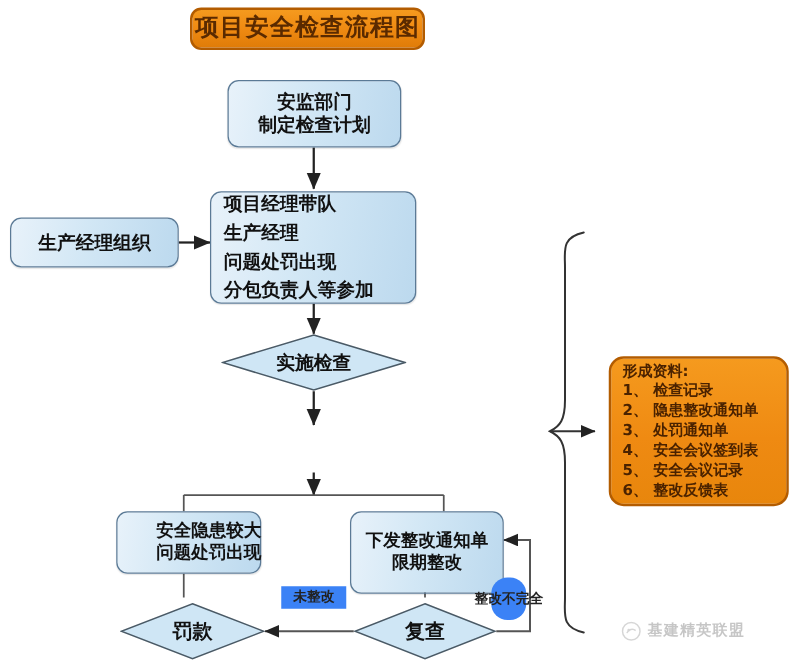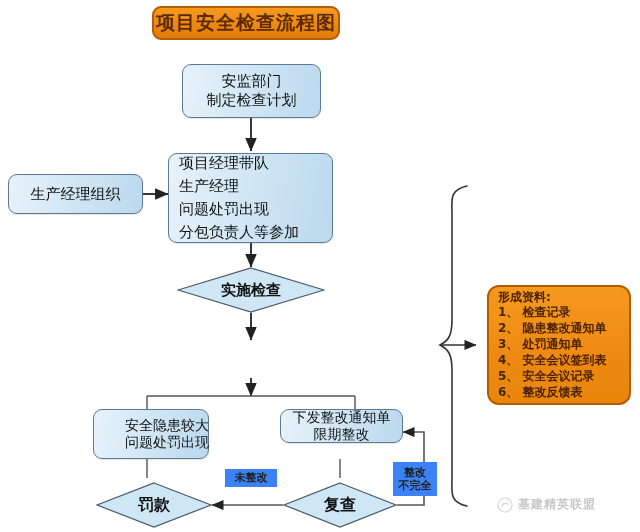--- a/index.html
+++ b/index.html
@@ -36,21 +36,21 @@
     line-height: 1.25;
     z-index: 3;
   }
 
   
   .proc {
     border: 1px solid #5b7a96;
     border-radius: 9px;
     background: linear-gradient(100deg, #e8f2fa 0%, #d2e7f5 45%, #bcd9ee 100%);
     box-shadow: 0 1px 1px rgba(0,0,0,0.10);
-    font-weight: normal;
+    font-weight: bold;
   }
   .proc .ln {
     white-space: nowrap;
   }
   .proc.left-text {
     align-items: flex-start;
     text-align: left;
     padding-left: 10px;
     justify-content: space-between;
   }
@@ -198,21 +198,21 @@
     </svg>
     <span class="dlabel">实施检查</span>
   </div>
 
 
   <div class="node proc" style="left:93px; top:409px; width:116px; height:50px; font-size:14px;padding-left:32px;">
     <span class="ln">安全隐患较大</span>
     <span class="ln">问题处罚出现</span>
   </div>
 
-  <div class="node proc" style="left:280px; top:409px; width:123px; height:34px; font-size:14px;">
+  <div class="node proc" style="left:280px; top:409px; width:123px; height:66px; font-size:14px;">
     <span class="ln">下发整改通知单</span>
     <span class="ln">限期整改</span>
   </div>
 
   <div class="node decision" style="left:96px; top:482px; width:116px; height:46px; font-size:16px;">
     <svg class="dshape" viewBox="0 0 116 46" preserveAspectRatio="none">
       <polygon points="58,1 115,23 58,45 1,23" fill="#cfe6f5" stroke="#4a5a66" stroke-width="1.2"></polygon>
     </svg>
     <span class="dlabel">罚款</span>
   </div>
@@ -221,21 +221,21 @@
     <svg class="dshape" viewBox="0 0 114 46" preserveAspectRatio="none">
       <polygon points="57,1 113,23 57,45 1,23" fill="#cfe6f5" stroke="#4a5a66" stroke-width="1.2"></polygon>
     </svg>
     <span class="dlabel">复查</span>
   </div>
 
   <div class="elabel" style="left:225px; top:469px; width:52px; height:18px; font-size:11px;">
     <span>未整改</span>
   </div>
 
-  <div class="elabel" style="left:393px; top:462px; width:44px; height:34px; font-size:11px; display:flex; flex-direction:column; align-items:center; justify-content:center;">
+  <div class="elabel" style="left:393px; top:462px; width:28px; height:34px; font-size:11px; display:flex; flex-direction:row; align-items:center; justify-content:center;border-radius:13px;">
     <span>整改</span>
     <span>不完全</span>
   </div>
 
   <div class="node result-box" style="left:487px; top:285px; width:144px; height:120px; font-size:12px;">
     <span class="ritem">形成资料:</span>
     <span class="ritem">1、 检查记录</span>
     <span class="ritem">2、 隐患整改通知单</span>
     <span class="ritem">3、 处罚通知单</span>
     <span class="ritem">4、 安全会议签到表</span>

